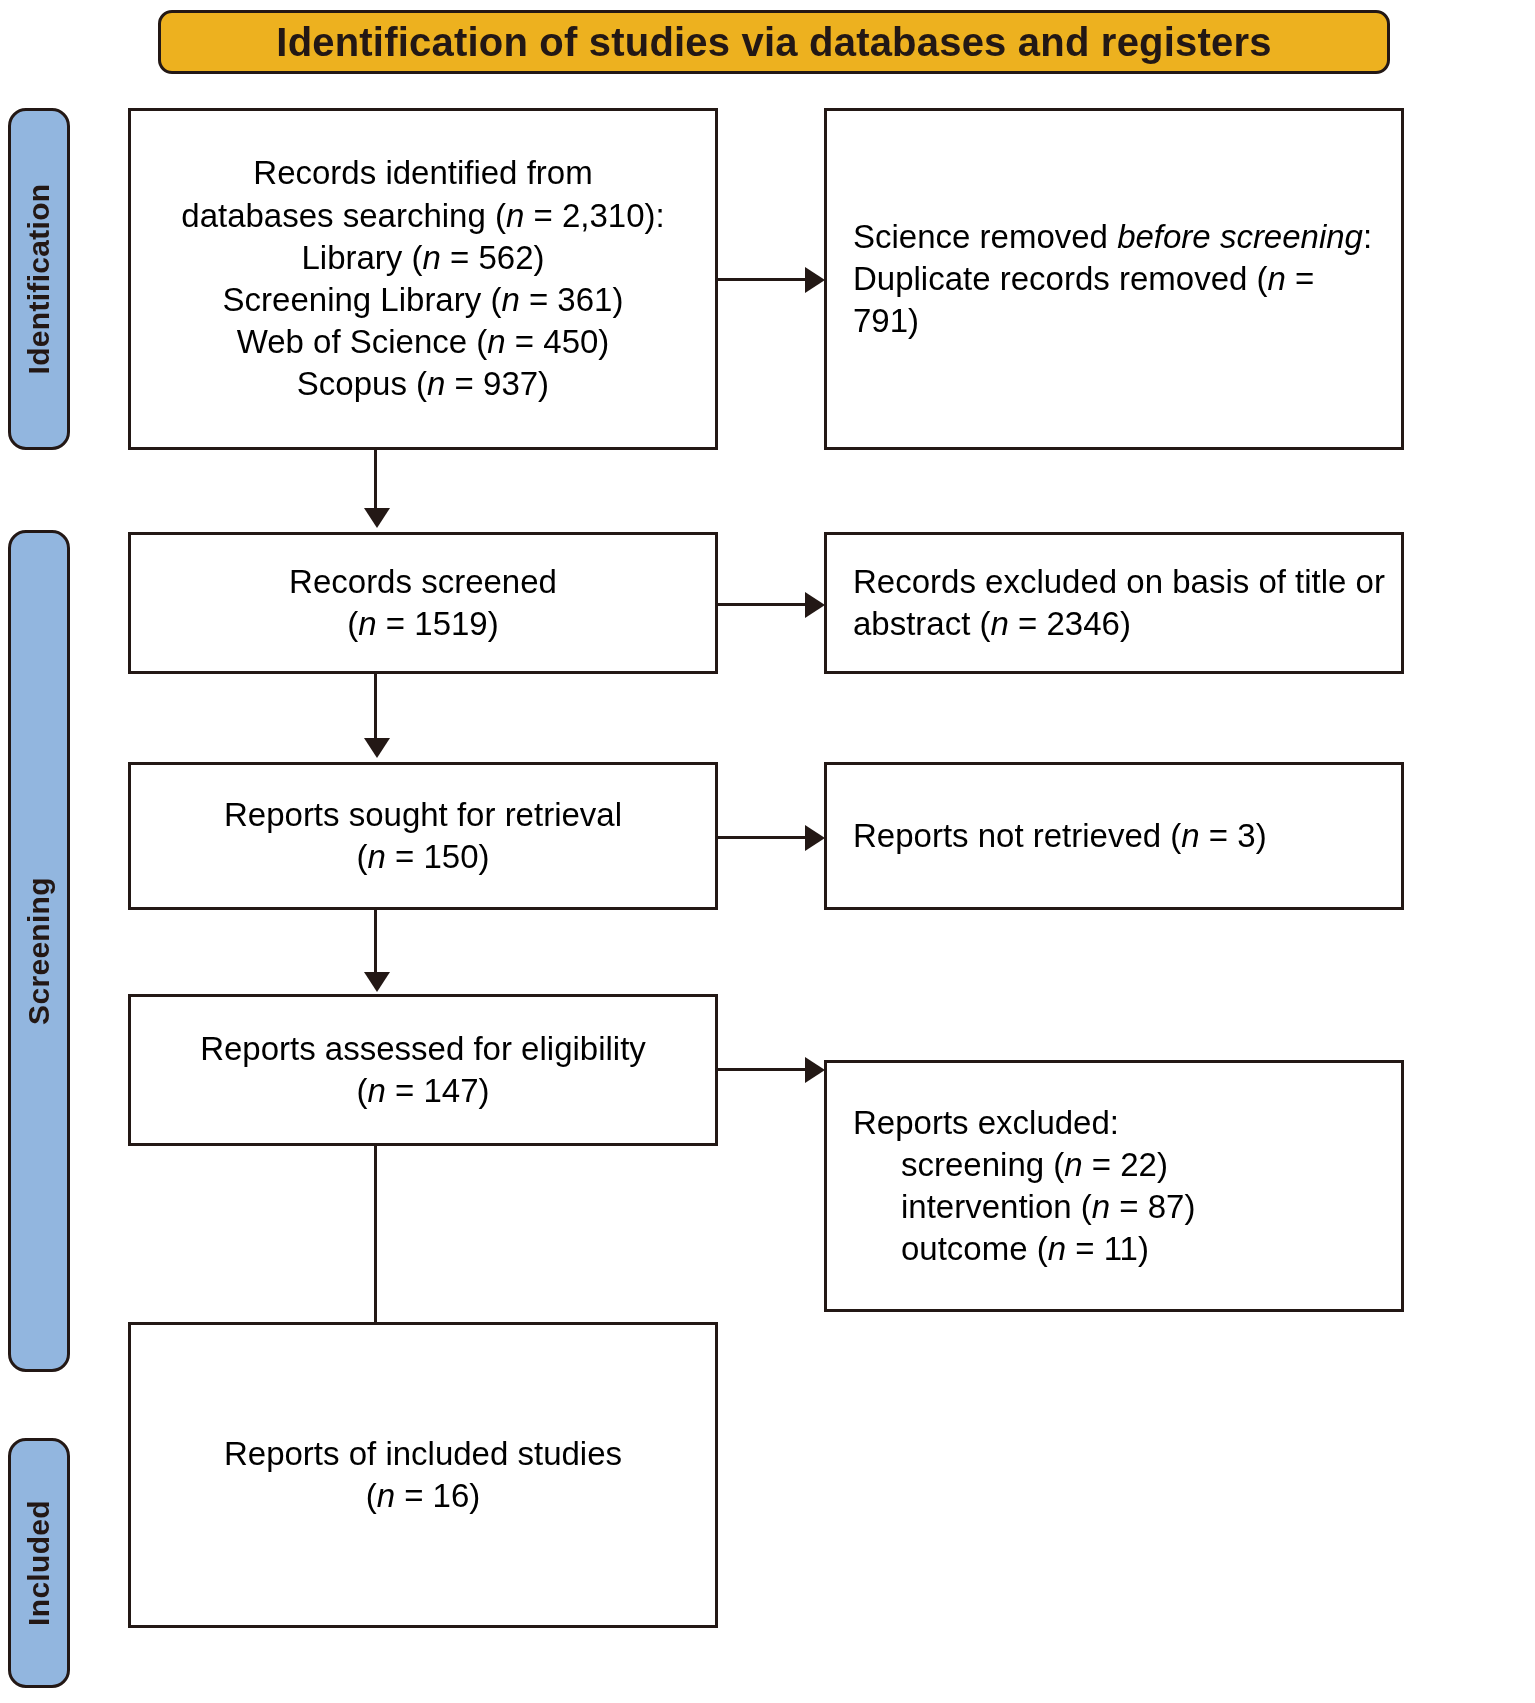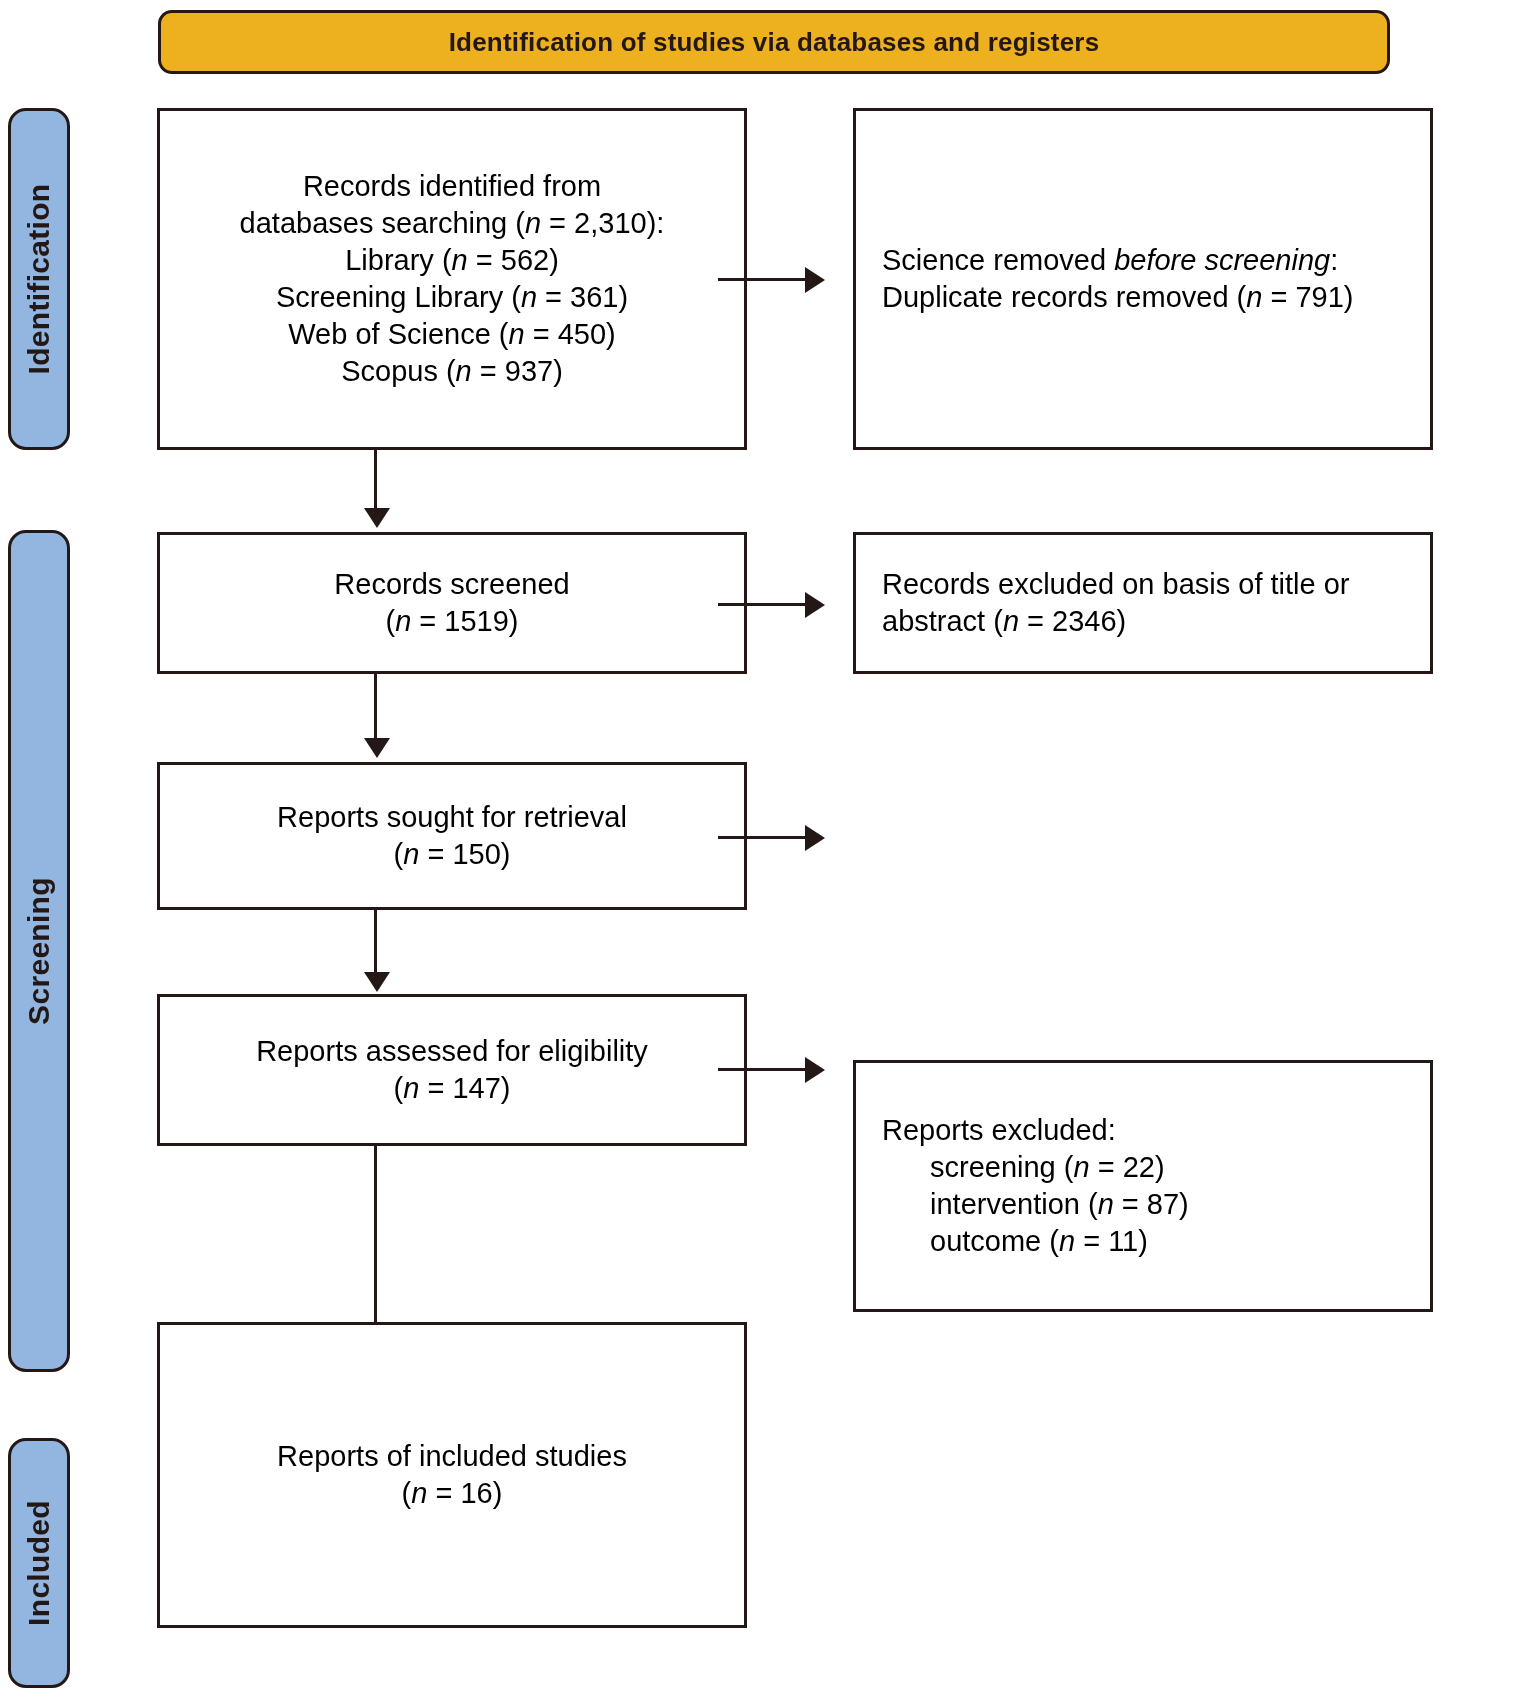--- a/index.html
+++ b/index.html
@@ -23,21 +23,21 @@
   .banner {
     position: absolute;
     box-sizing: border-box;
     background: #EDB11F;
     border: 3px solid #231815;
     border-radius: 14px;
     display: flex;
     align-items: center;
     justify-content: center;
     font-weight: bold;
-    font-size: 26px;
+    font-size: 40px;
     letter-spacing: .2px;
     color: #231815;
   }
 
   
   .stagebar {
     position: absolute;
     box-sizing: border-box;
     background: #92B6DF;
     border: 3px solid #231815;
@@ -57,24 +57,23 @@
   }
 
   
   .box {
     position: absolute;
     box-sizing: border-box;
     background: #ffffff;
     border: 3px solid #231815;
     display: flex;
     align-items: center;
-    font-size: 29px;
+    font-size: 33px;
     line-height: 1.28;
     color: #000000;
-    margin-left: 29px;
   }
   .box .inner { width: 100%; }
   .box.center  { justify-content: center; text-align: center; }
   .box.center .inner { text-align: center; }
   .box.left    { justify-content: flex-start; }
   .box.left .inner { text-align: left; padding-left: 26px; padding-right: 14px; }
   .indent { padding-left: 48px; }
   i.n { font-style: italic; }
 
   
@@ -167,20 +166,25 @@
   <div class="box center" style="left:128px; top:762px; width:590px; height:148px;">
     <div class="inner">
       <div>Reports sought for retrieval</div>
       <div><span>(</span><i class="n">n</i><span> = 150)</span></div>
     </div>
   </div>
 
   <div class="hline" style="left:718px; top:836px; width:96px;"></div>
   <div class="arrow-right" style="left:805px; top:825px;"></div>
 
+  <div class="box left" style="left:824px; top:762px; width:580px; height:148px;">
+    <div class="inner">
+      <div><span>Reports not retrieved (</span><i class="n">n</i><span> = 3)</span></div>
+    </div>
+  </div>
 
   <div class="vline" style="left:374px; top:910px; height:66px;"></div>
   <div class="arrow-down" style="left:364px; top:972px;"></div>
 
   <div class="box center" style="left:128px; top:994px; width:590px; height:152px;">
     <div class="inner">
       <div>Reports assessed for eligibility</div>
       <div><span>(</span><i class="n">n</i><span> = 147)</span></div>
     </div>
   </div>

